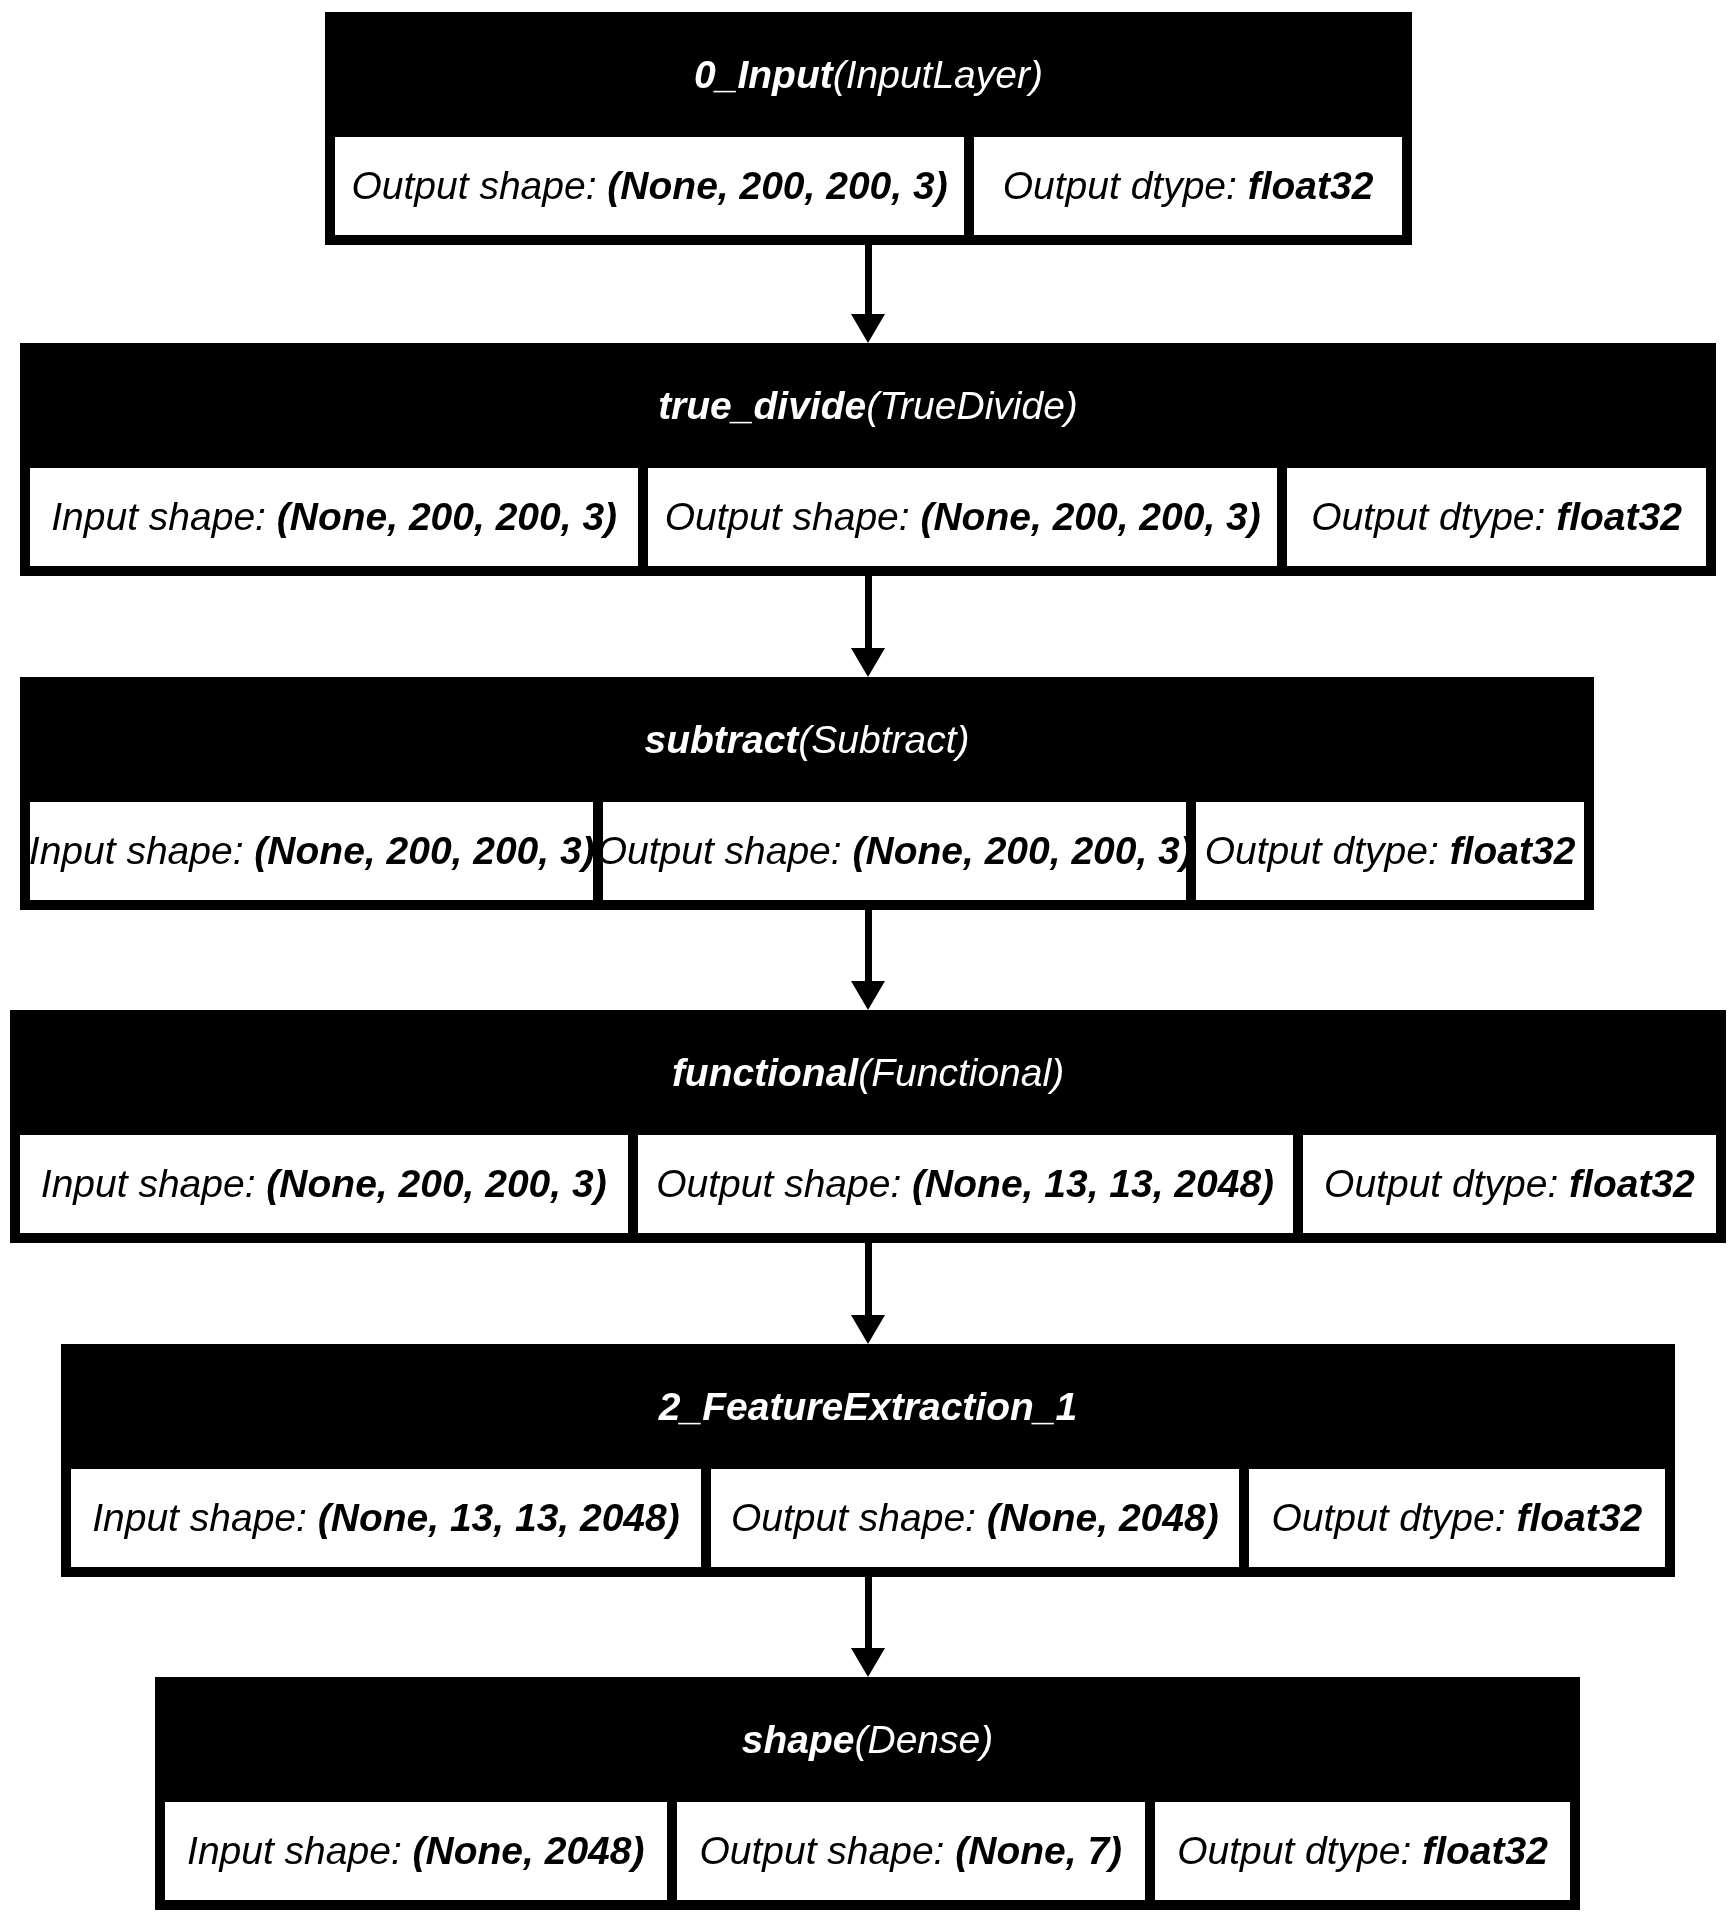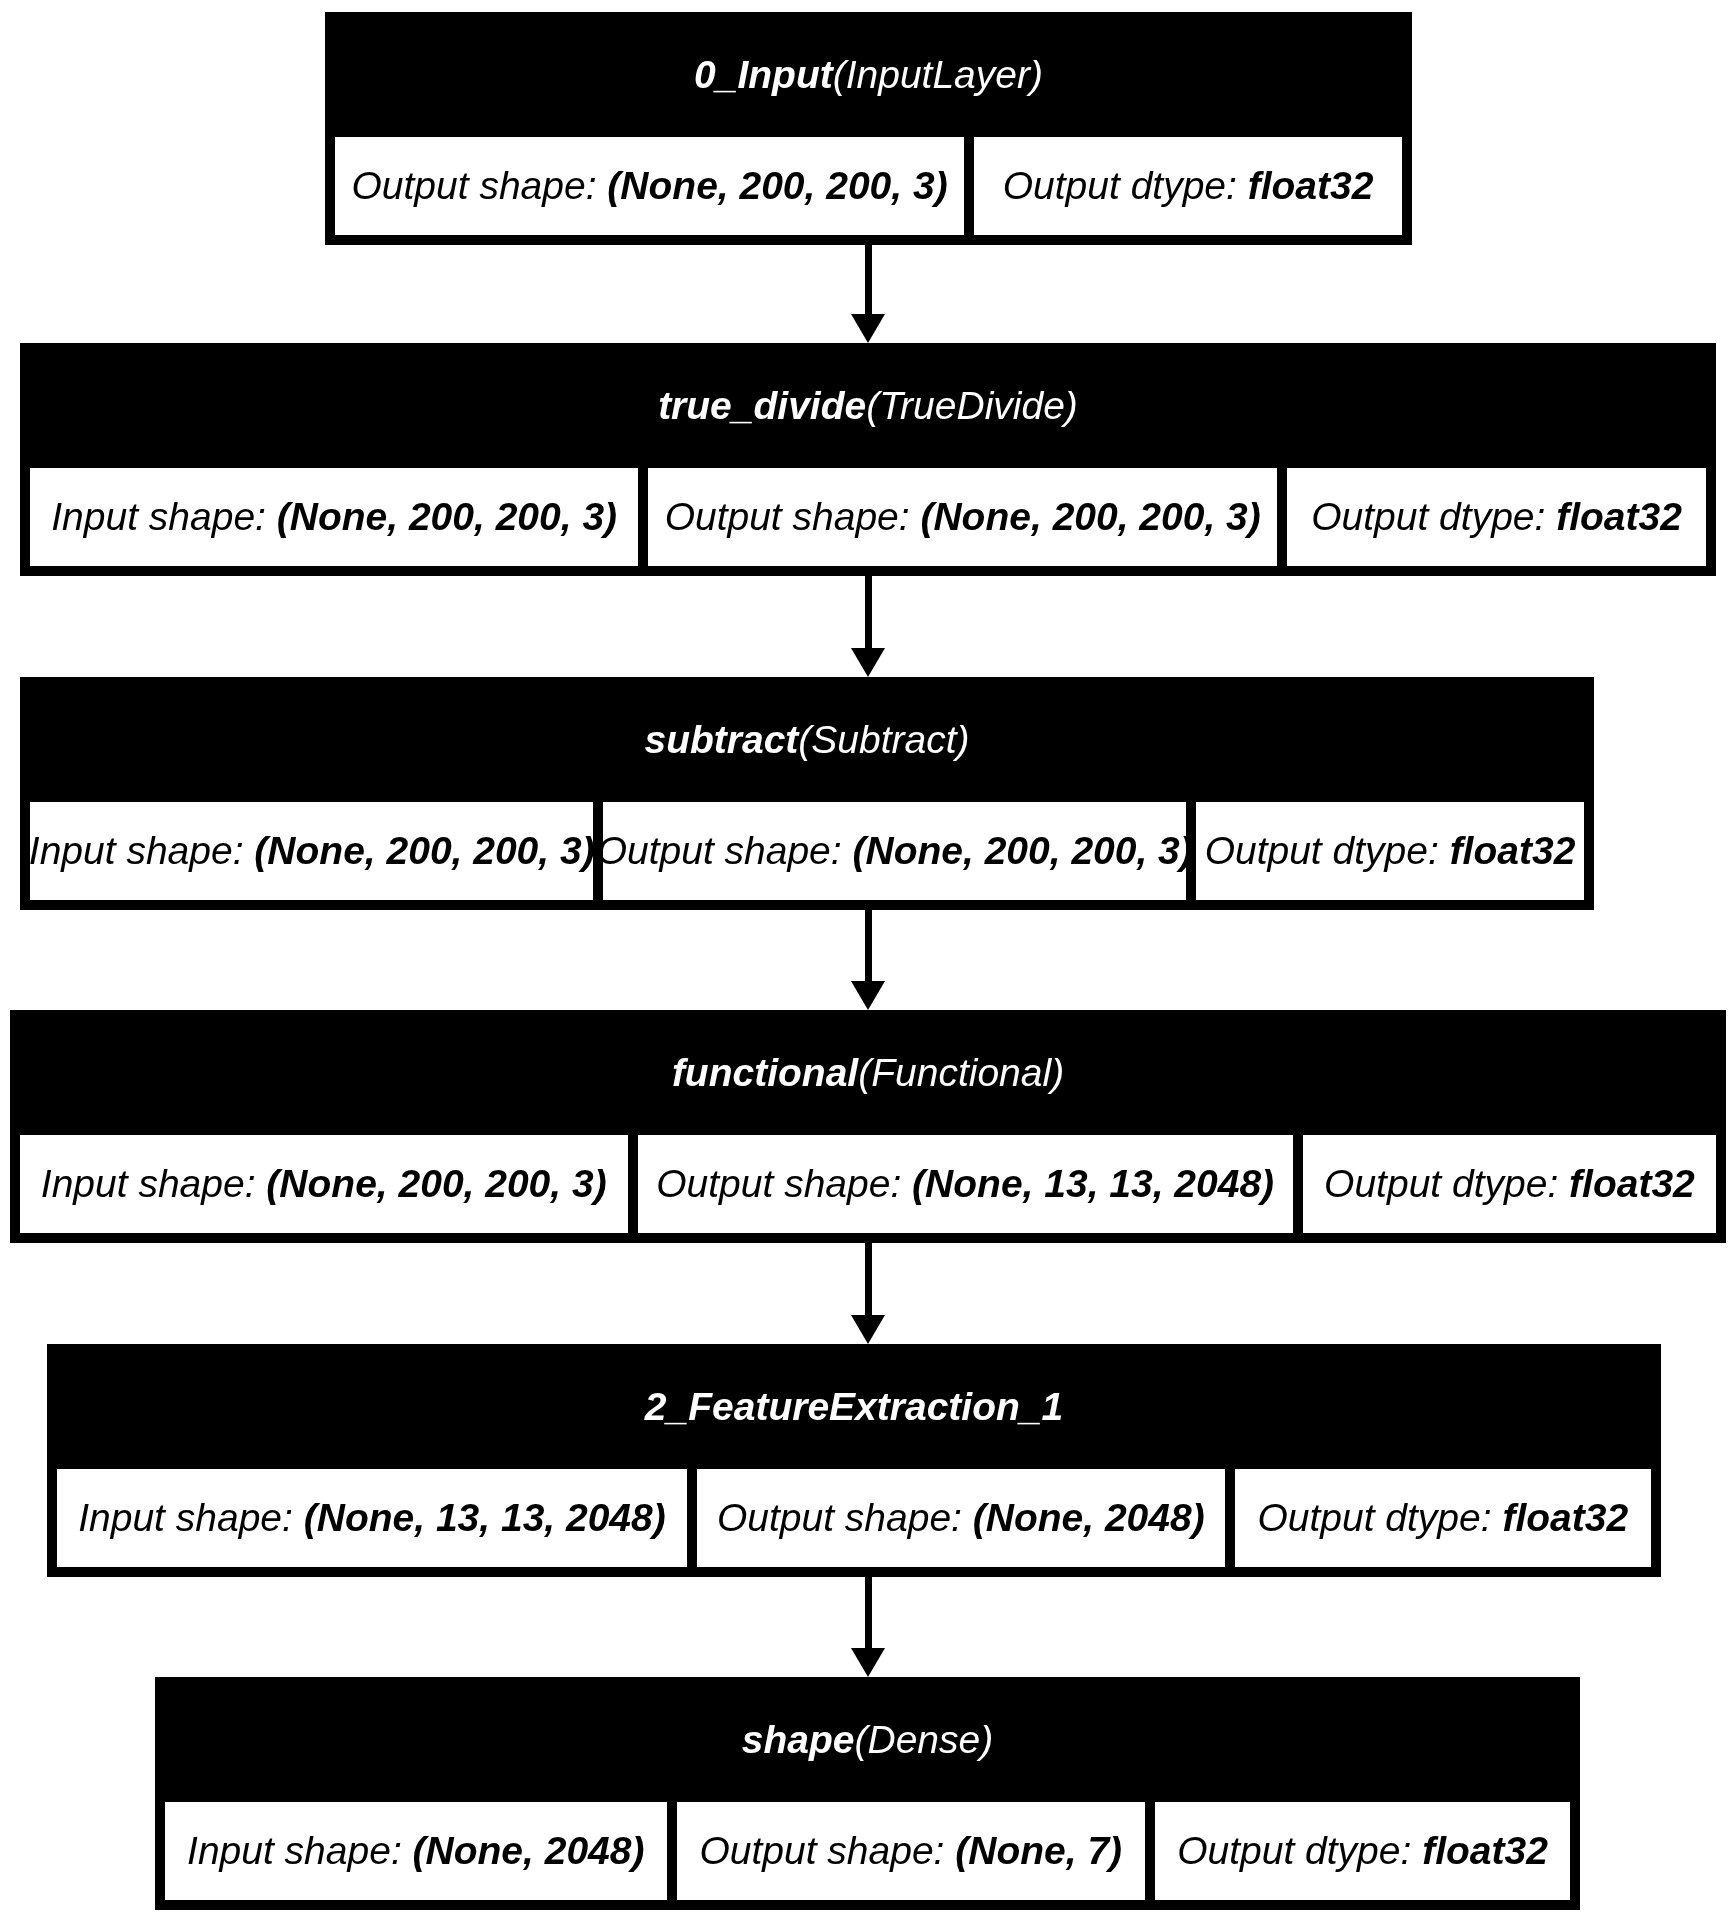--- a/index.html
+++ b/index.html
@@ -121,21 +121,21 @@
       <div class="cell" style="flex:671"><span>Output shape: </span><b>(None, 13, 13, 2048)</b></div>
       <div class="cell" style="flex:423"><span>Output dtype: </span><b>float32</b></div>
     </div>
   </div>
 
   <div class="arrow" style="top:1243px; height:101px;">
     <div class="arrow-line"></div>
     <div class="arrow-head"></div>
   </div>
 
-  <div class="node" style="top:1344px; left:47px; width:1614px;">
+  <div class="node" style="top:1344px; left:61px; width:1614px;">
     <div class="node-header"><b>2_FeatureExtraction_1</b> </div>
     <div class="node-cells">
       <div class="cell" style="flex:646"><span>Input shape: </span><b>(None, 13, 13, 2048)</b></div>
       <div class="cell" style="flex:541"><span>Output shape: </span><b>(None, 2048)</b></div>
       <div class="cell" style="flex:427"><span>Output dtype: </span><b>float32</b></div>
     </div>
   </div>
 
   <div class="arrow" style="top:1577px; height:100px;">
     <div class="arrow-line"></div>

